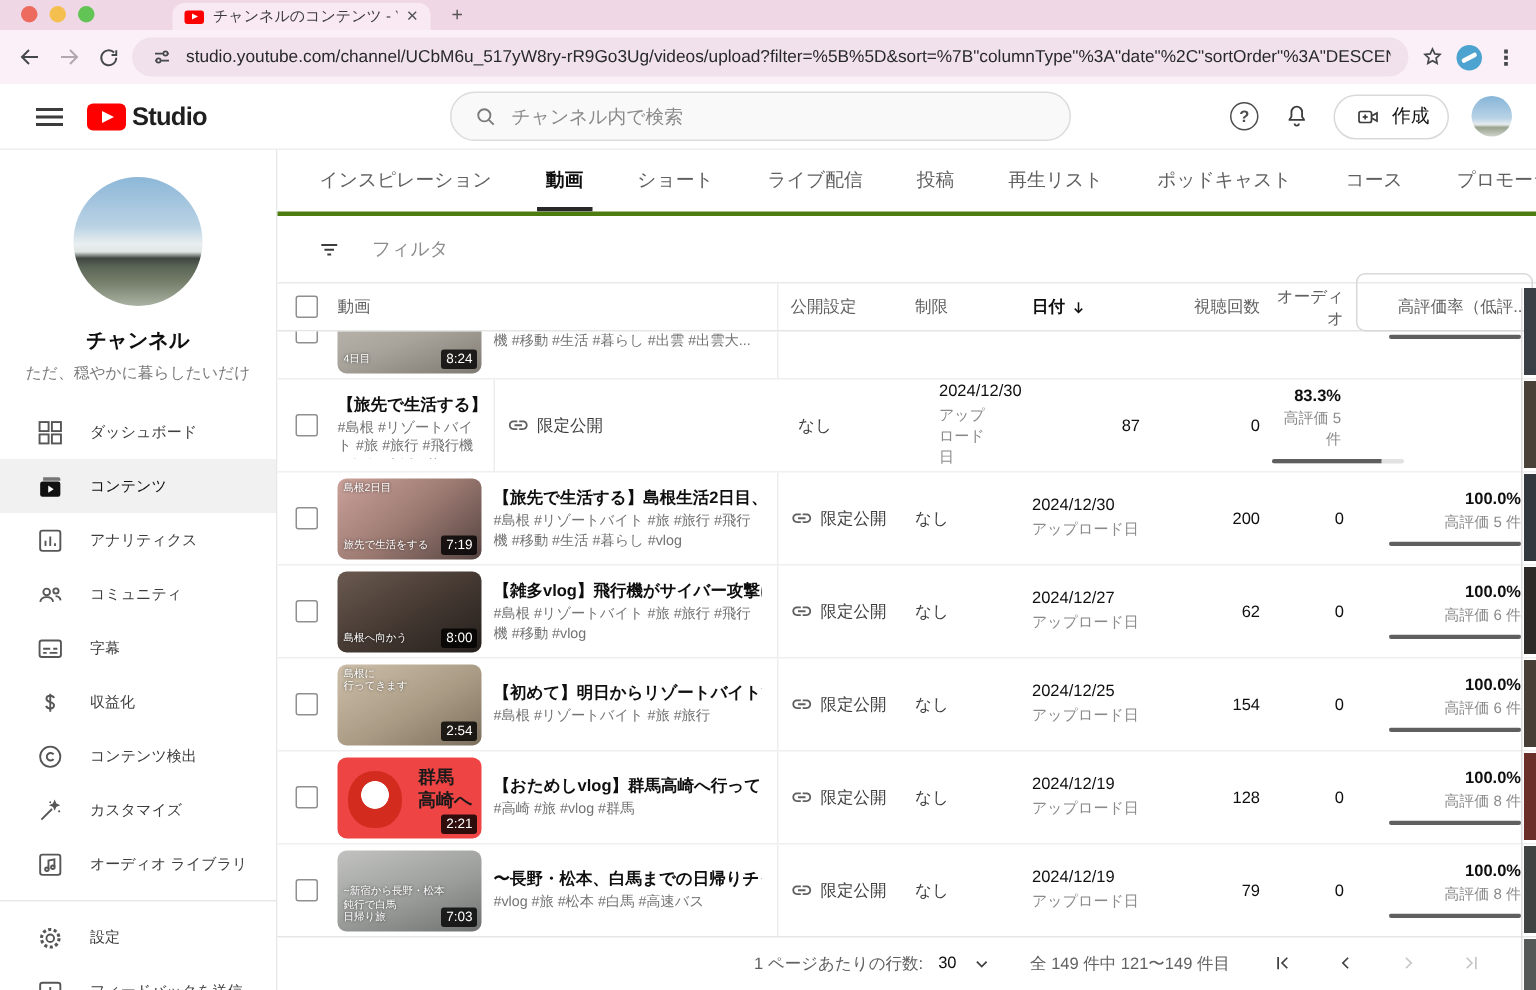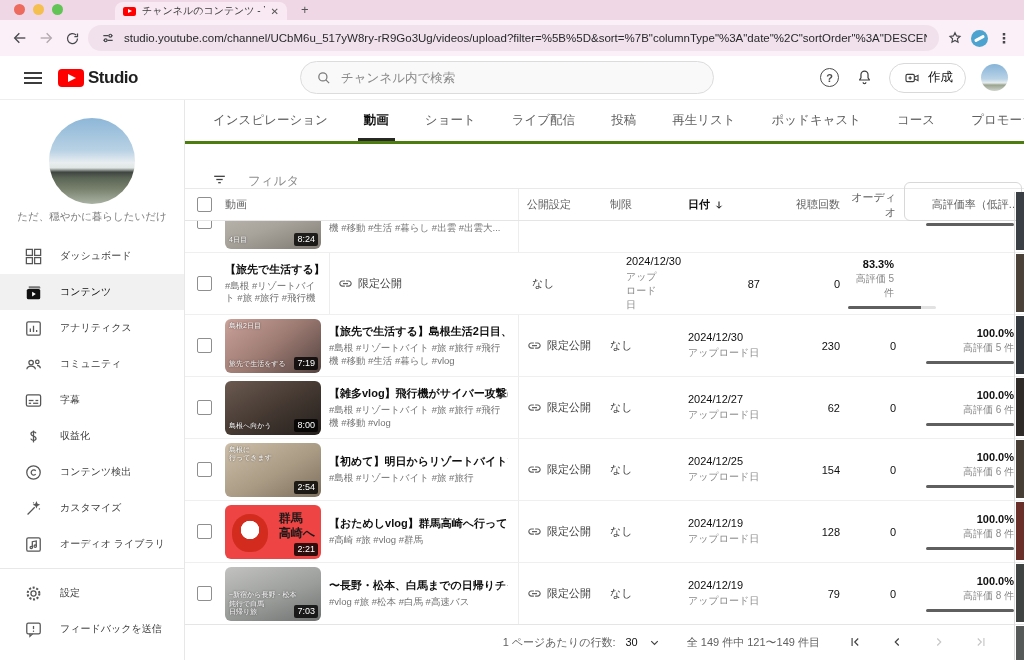--- a/index.html
+++ b/index.html
@@ -62,21 +62,21 @@
   .nav-item.active .lbl { color:#0f0f0f; }
   .nav-divider { border-top:1px solid #e8e8e8; margin:6px 0; }
 
   
   .tabsrow { display:flex; height:44px; align-items:stretch; padding-left:10px; border-bottom:3px solid #4d7c0f; overflow:hidden; }
   .ttab { display:flex; align-items:center; padding:0 18px; font-size:12.5px; color:#606060; white-space:nowrap; position:relative; cursor:pointer; }
   .ttab.active { color:#0f0f0f; font-weight:bold; }
   .ttab.active:after { content:""; position:absolute; left:12px; right:12px; bottom:0; height:3px; background:#282828; }
 
   
-  .filterbar { display:flex; align-items:flex-end; height:45px; padding-left:26px; gap:20px; border-bottom:1px solid #e9e9e9; }
+  .filterbar { display:flex; align-items:center; height:45px; padding-left:26px; gap:20px; border-bottom:1px solid #e9e9e9; }
   .filterbar .ic { color:#3d3d3d; display:flex; }
   .filterbar input { border:none; outline:none; font-size:12.5px; font-family:inherit; width:200px; }
   .filterbar input::placeholder { color:#8d8d8d; }
 
   
   .tgrid { display:grid; grid-template-columns:40px 104px minmax(0,1fr) 78px 62px 110px 80px 56px 120px; align-items:center; }
   .thead { height:32px; border-bottom:1px solid #e5e5e5; font-size:11px; color:#606060; }
   .thead .hcell { padding-right:6px; }
   .sep { border-left:1px solid #ededed; align-self:stretch; display:flex; align-items:center; }
   .right { text-align:right; justify-content:flex-end; }
@@ -226,20 +226,21 @@
       </button>
       <span class="avatar-sm"></span>
     </div>
   </div>
 
   <div class="app-body">
 
     <div class="sidebar">
       <div class="chan-card">
         <div class="chan-avatar"></div>
+        <div class="chan-name">チャンネル</div>
         <div class="chan-tagline">ただ、穏やかに暮らしたいだけ</div>
       </div>
       <div class="nav" id="nav">
           <div class="nav-item">
             <span class="ic">
               <svg width="19" height="19" viewBox="0 0 24 24" fill="none" stroke="currentColor" stroke-width="1.6">
                 <rect x="3" y="3" width="7.6" height="7.6"></rect>
                 <rect x="13.4" y="3" width="7.6" height="7.6"></rect>
                 <rect x="3" y="13.4" width="7.6" height="7.6"></rect>
                 <rect x="13.4" y="13.4" width="7.6" height="7.6"></rect>
@@ -490,21 +491,21 @@
                   <path fill="currentColor" d="M3.9 12c0-1.7 1.4-3.1 3.1-3.1h4V7H7c-2.8 0-5 2.2-5 5s2.2 5 5 5h4v-1.9H7c-1.7 0-3.1-1.4-3.1-3.1zM8 13h8v-2H8v2zm9-6h-4v1.9h4c1.7 0 3.1 1.4 3.1 3.1s-1.4 3.1-3.1 3.1h-4V17h4c2.8 0 5-2.2 5-5s-2.2-5-5-5z"></path>
                 </svg>
               </span>
               <span>限定公開</span>
             </div>
     <div class="cell-restr">なし</div>
     <div class="cell-date">
       <div class="d1">2024/12/30</div>
               <div class="d2">アップロード日</div>
     </div>
-    <div class="cell-num">230</div>
+    <div class="cell-num">200</div>
     <div class="cell-num">0</div>
     <div class="cell-rate">
       <div class="r1">100.0%</div>
               <div class="r2">高評価 5 件</div>
       <div class="ratebar">
                 <div class="fill" style="width: 100%;"></div>
               </div>
     </div>
           </div>
           <div class="tgrid trow">

